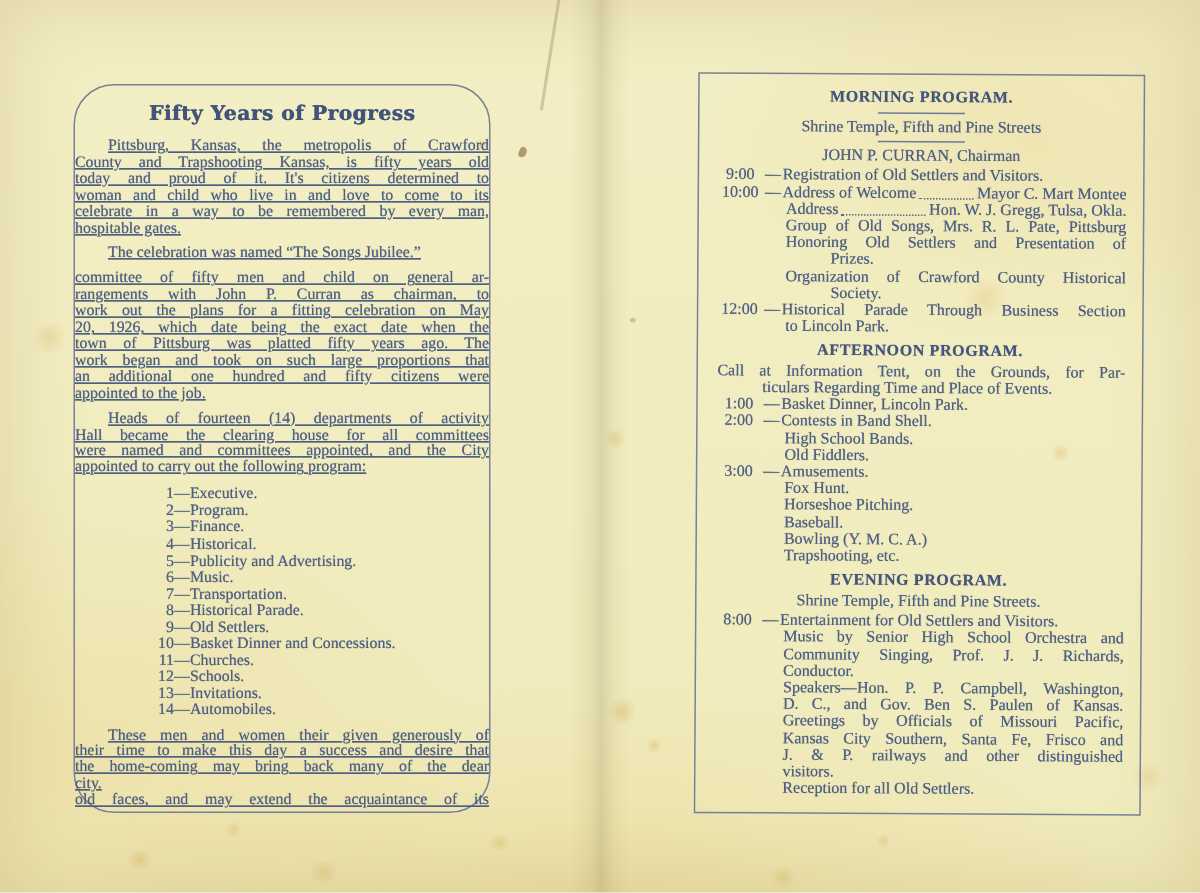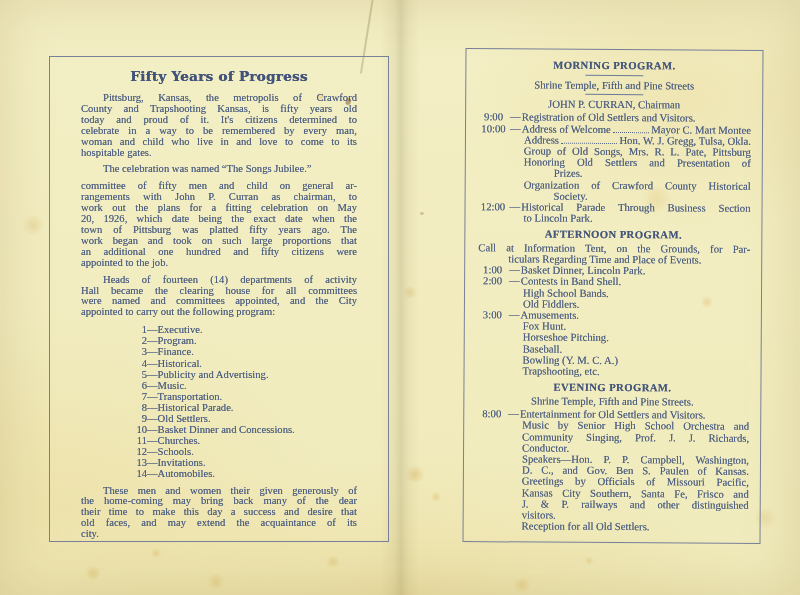--- a/index.html
+++ b/index.html
@@ -20,29 +20,29 @@
       rgba(95,85,45,.16) 52%, rgba(130,115,60,.07) 72%, rgba(130,115,60,0) 100%); }
   .crease { position:absolute; left:366px; top:-4px; width:2px; height:78px;
     background:rgba(115,100,55,.28); transform:rotate(9deg); pointer-events:none; }
   .stain { position:absolute; border-radius:50%; pointer-events:none;
     background:radial-gradient(circle, rgba(206,160,62,.5), rgba(206,160,62,0) 70%); }
   .speck { position:absolute; border-radius:40% 60% 55% 45%; pointer-events:none;
     background:rgba(118,88,40,.55); }
 
   .page { position:absolute; border:1px solid #78809a; background:rgba(255,252,225,.06);
     text-shadow:0 0 .5px rgba(77,95,130,.75); }
-  .page-left  { left:49px; top:56px; width:276px; height:462px; padding:9px 31px 13px; }
+  .page-left  { left:49px; top:56px; width:276px; height:462px; padding:9px 0 13px;border-radius:27px; }
   .page-right { left:464px; top:49px; width:274px; height:474px; padding:9px 11px 9px; transform:rotate(.35deg); }
 
   .lp-title { text-align:center; font-family:"DejaVu Serif", serif; font-weight:bold;
     font-size:13.5px; letter-spacing:.3px; margin:2px 0 9px; color:#43547b;
     text-shadow:.4px 0 0 #43547b; }
 
   .para { margin-bottom:6px; font-size:10.6px; }
-  .line { line-height:10.9px; white-space:nowrap; }
+  .line { line-height:10.9px; white-space:nowrap;text-decoration:underline; }
   .para .line { white-space:normal; }
   .line.j { text-align:justify; text-align-last:justify; }
   .para .line.first { text-indent:22px; }
 
   .plist { margin:3px 0 6px 42px; font-size:10.6px; }
   .li-row { display:flex; line-height:11.1px; }
   .li-num { width:24px; text-align:right; flex:none; }
   .li-dash { flex:none; }
 
   .sched { font-size:10.7px; }
@@ -88,22 +88,22 @@
 <div class="speck" style="left:346px; top:98px; width:5px; height:7px; transform:rotate(25deg);"></div>
 <div class="speck" style="left:420px; top:212px; width:4px; height:3px; opacity:.5;"></div>
 
 <div class="page page-left">
   <div class="lp-title">Fifty Years of Progress</div>
   <div id="lp-body">
       <div class="para">
         <div class="line first j">Pittsburg, Kansas, the metropolis of Crawford</div>
         <div class="line j">County and Trapshooting Kansas, is fifty years old</div>
         <div class="line j">today and proud of it.  It's citizens determined to</div>
+        <div class="line j">woman and child who live in and love to come to its</div>
         <div class="line j">celebrate in a way to be remembered by every man,</div>
-        <div class="line j">woman and child who live in and love to come to its</div>
         <div class="line">hospitable gates.</div>
       </div>
       <div class="para">
         <div class="line first">The celebration was named “The Songs Jubilee.”</div>
       </div>
       <div class="para">
         <div class="line j">committee of fifty men and child on general ar-</div>
         <div class="line j">rangements with John P. Curran as chairman, to</div>
         <div class="line j">work out the plans for a fitting celebration on May</div>
         <div class="line j">20, 1926, which date being the exact date when the</div>
@@ -185,24 +185,24 @@
           <span class="li-label">Invitations.</span>
         </div>
         <div class="li-row">
           <span class="li-num">14</span>
           <span class="li-dash">—</span>
           <span class="li-label">Automobiles.</span>
         </div>
       </div>
       <div class="para">
         <div class="line first j">These men and women their given generously of</div>
+        <div class="line j">their time to make this day a success and desire that</div>
         <div class="line j">the home-coming may bring back many of the dear</div>
-        <div class="line j">their time to make this day a success and desire that</div>
+        <div class="line">city.</div>
         <div class="line j">old faces, and may extend the acquaintance of its</div>
-        <div class="line">city.</div>
       </div>
     </div>
 </div>
 
 <div class="page page-right">
   <div id="rp-body" class="sched">
       <div class="sr-heading firsth">MORNING PROGRAM.</div>
       <div class="sr-rule"></div>
       <div class="sr-center">Shrine Temple, Fifth and Pine Streets</div>
       <div class="sr-rule"></div>

